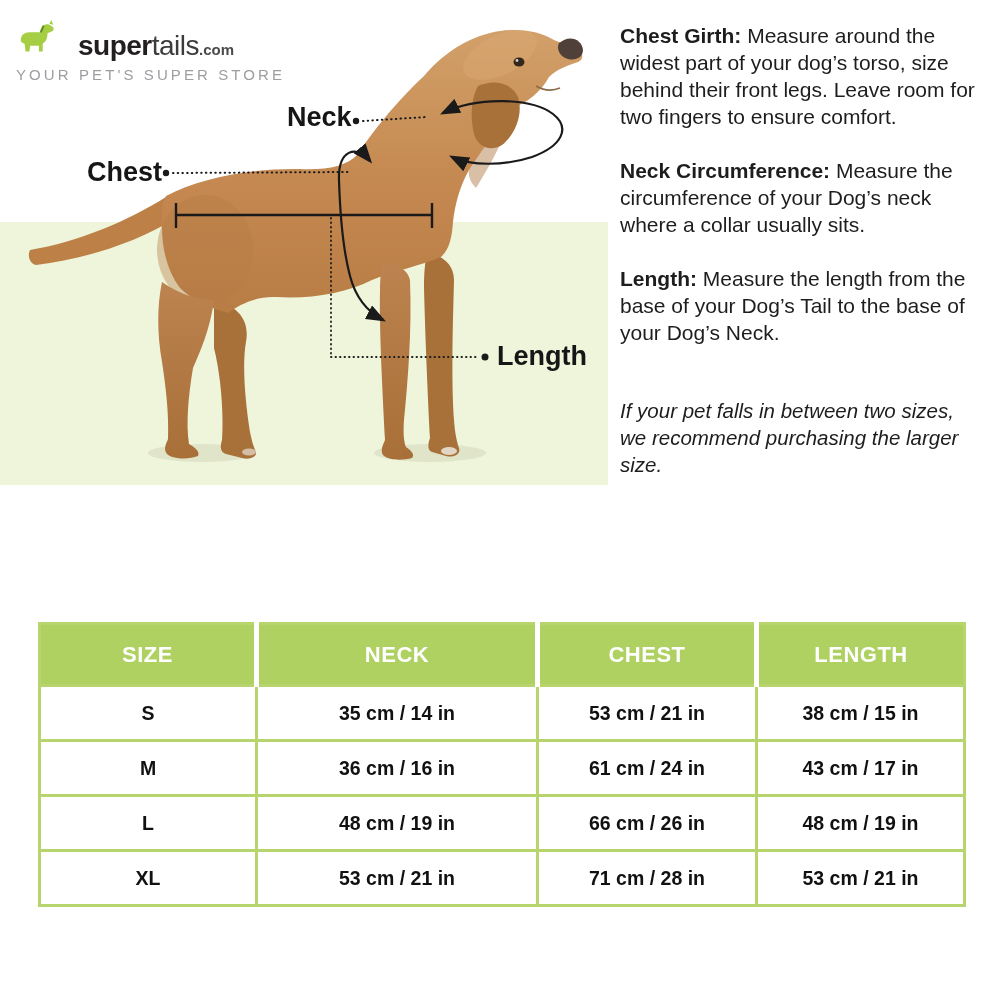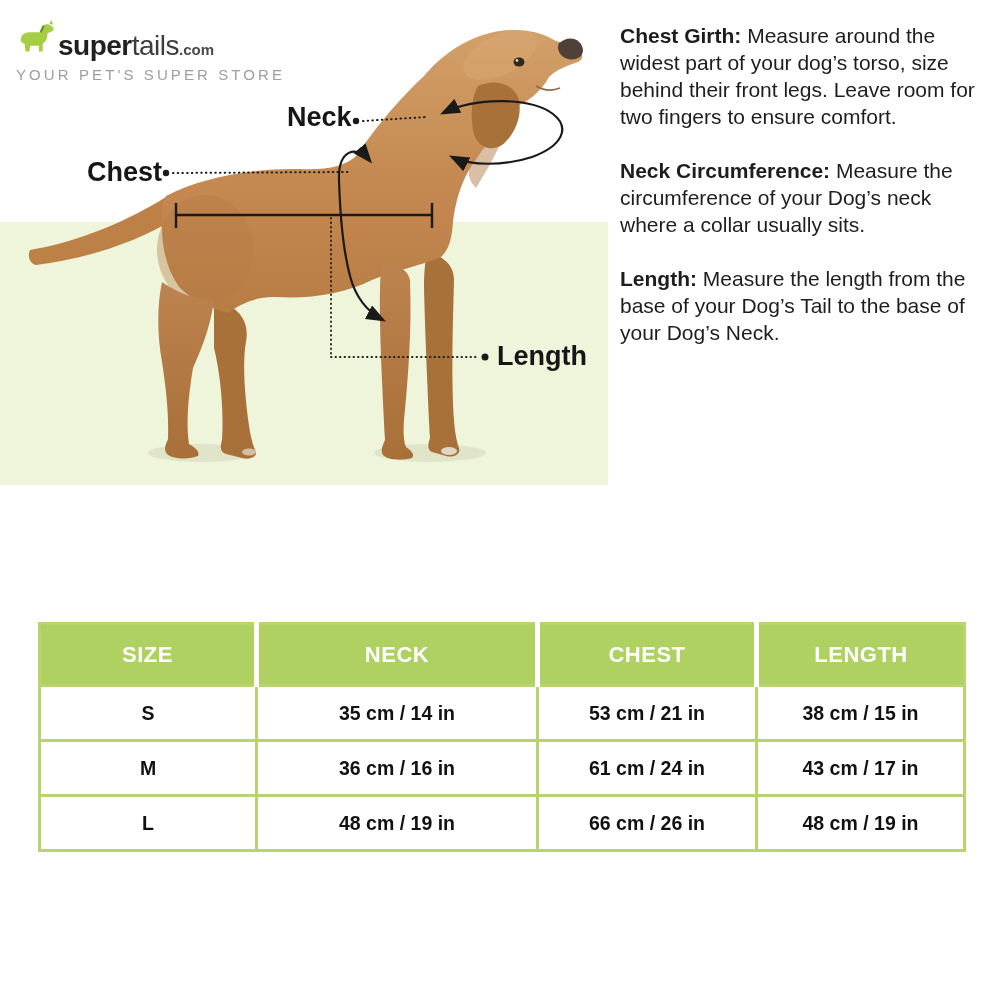--- a/index.html
+++ b/index.html
@@ -2,21 +2,21 @@
 <html><head>
 <meta charset="utf-8">
 <style>
   html,body{margin:0;padding:0;}
   body{
     width:1000px;height:1000px;position:relative;background:#ffffff;
     font-family:"Liberation Sans",sans-serif;color:#1c1c1c;overflow:hidden;
   }
   
   .logo{position:absolute;left:16px;top:18px;width:220px;}
-  .logo-row{display:flex;align-items:flex-end;gap:0;}
+  .logo-row{display:flex;align-items:flex-end;gap:20px;}
   .logo-icon{width:42px;height:42px;flex:0 0 auto;}
   .logo-word{line-height:1;white-space:nowrap;}
   .logo-super{font-weight:bold;font-size:28px;color:#231f20;letter-spacing:-0.5px;}
   .logo-tails{font-weight:normal;font-size:28px;color:#3c3c3c;letter-spacing:-0.5px;}
   .logo-tld{font-weight:bold;font-size:15px;color:#4a4a4a;}
   .logo-tagline{margin-top:6px;font-size:15px;letter-spacing:3.1px;color:#9b9da0;white-space:nowrap;}
   
   .diagram{position:absolute;left:0;top:0;width:620px;height:510px;}
   .green-band{position:absolute;left:0;top:222px;width:608px;height:263px;background:#eff5da;}
   .diagram svg{position:absolute;left:0;top:0;}
@@ -157,20 +157,21 @@
       <span class="logo-super">super</span><span class="logo-tails">tails</span><span class="logo-tld">.com</span>
     </div>
   </div>
   <div class="logo-tagline">YOUR PET'S SUPER STORE</div>
 </div>
 
 <div class="copy">
   <p><span class="lead">Chest Girth:</span> <span>Measure around the widest part of your dog’s torso, size behind their front legs. Leave room for two fingers to ensure comfort.</span></p>
   <p><span class="lead">Neck Circumference:</span> <span>Measure the circumference of your Dog’s neck where a collar usually sits.</span></p>
   <p><span class="lead">Length:</span> <span>Measure the length from the base of your Dog’s Tail to the base of your Dog’s Neck.</span></p>
+  <p class="note">If your pet falls in between two sizes, we recommend purchasing the larger size.</p>
 </div>
 
 <table class="size-table">
   <colgroup>
       <col style="width:217px">
       <col style="width:281px">
       <col style="width:219px">
       <col style="width:208px">
     </colgroup>
   <thead>
@@ -193,14 +194,20 @@
       <td>36 cm / 16 in</td>
       <td>61 cm / 24 in</td>
       <td>43 cm / 17 in</td>
     </tr>
     <tr>
       <td>L</td>
       <td>48 cm / 19 in</td>
       <td>66 cm / 26 in</td>
       <td>48 cm / 19 in</td>
     </tr>
+    <tr>
+      <td>XL</td>
+      <td>53 cm / 21 in</td>
+      <td>71 cm / 28 in</td>
+      <td>53 cm / 21 in</td>
+    </tr>
   </tbody>
 </table>
 
 </body></html>

